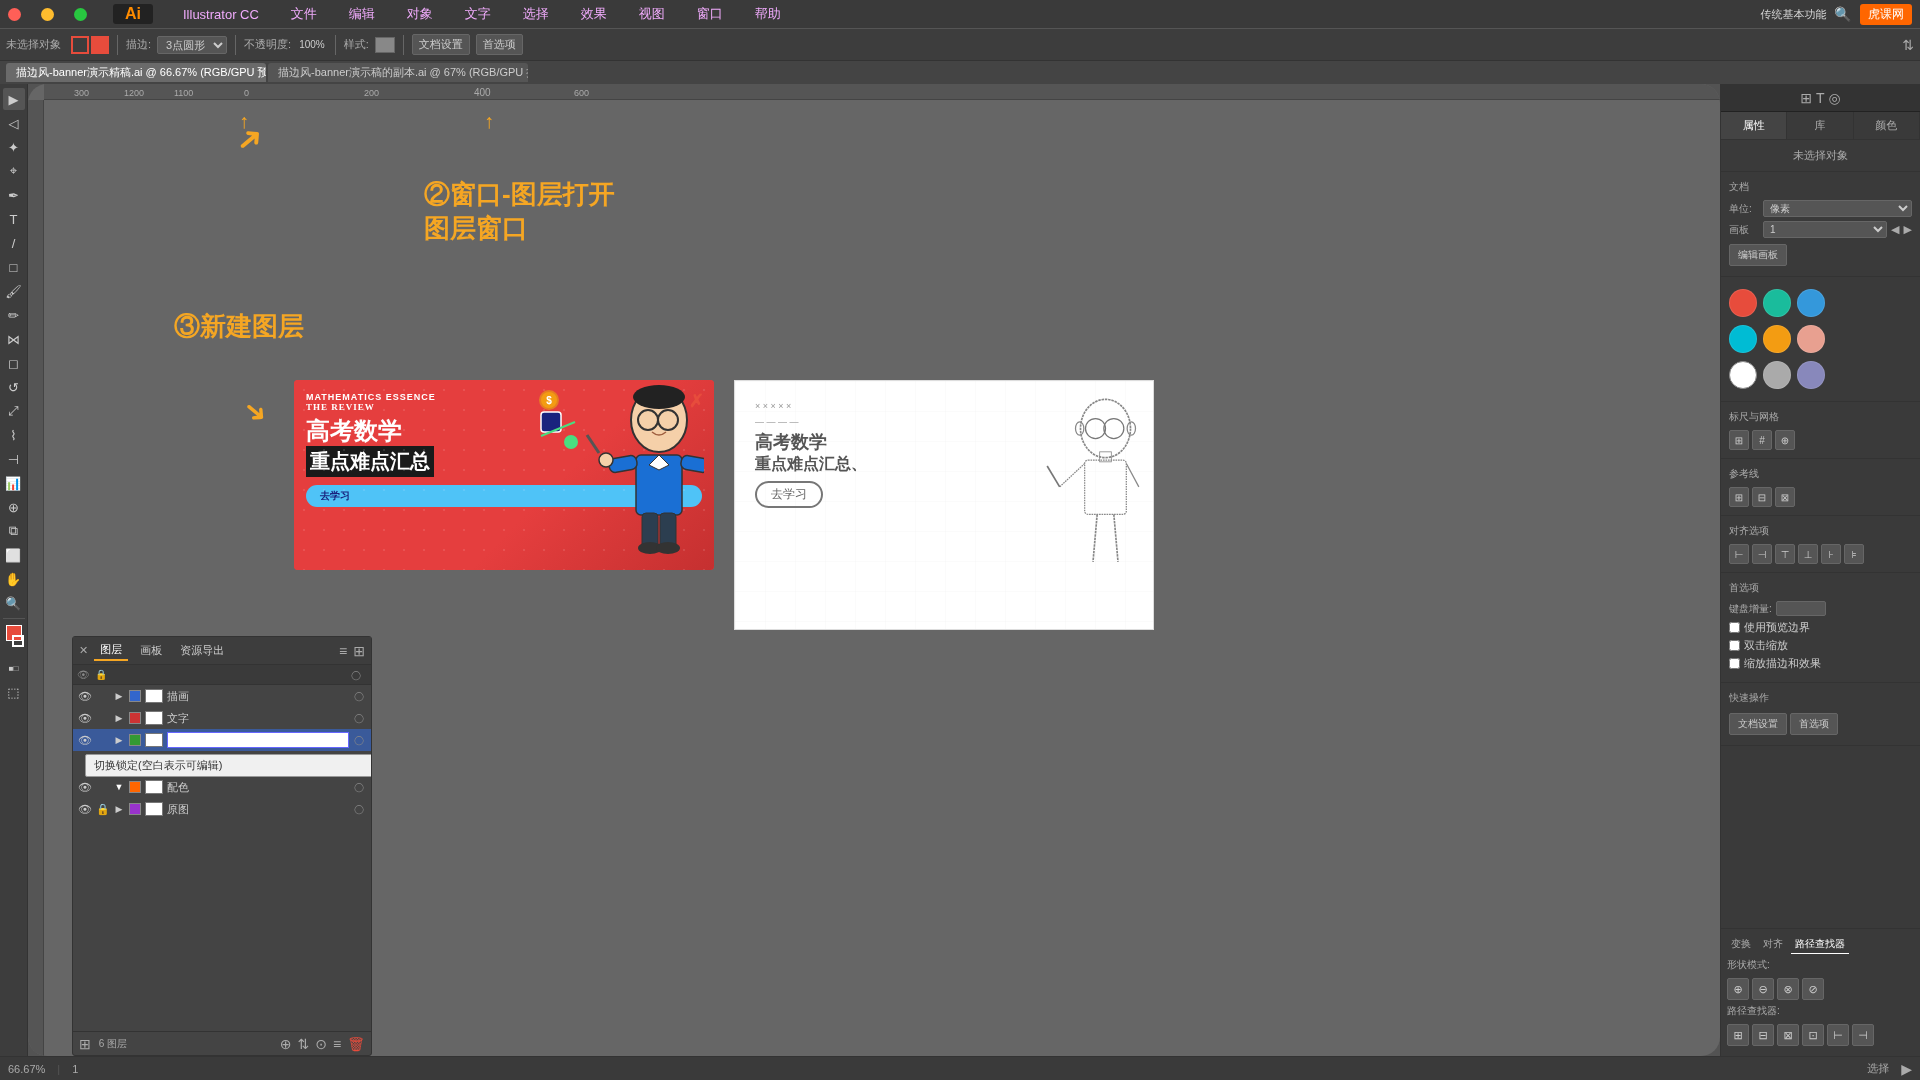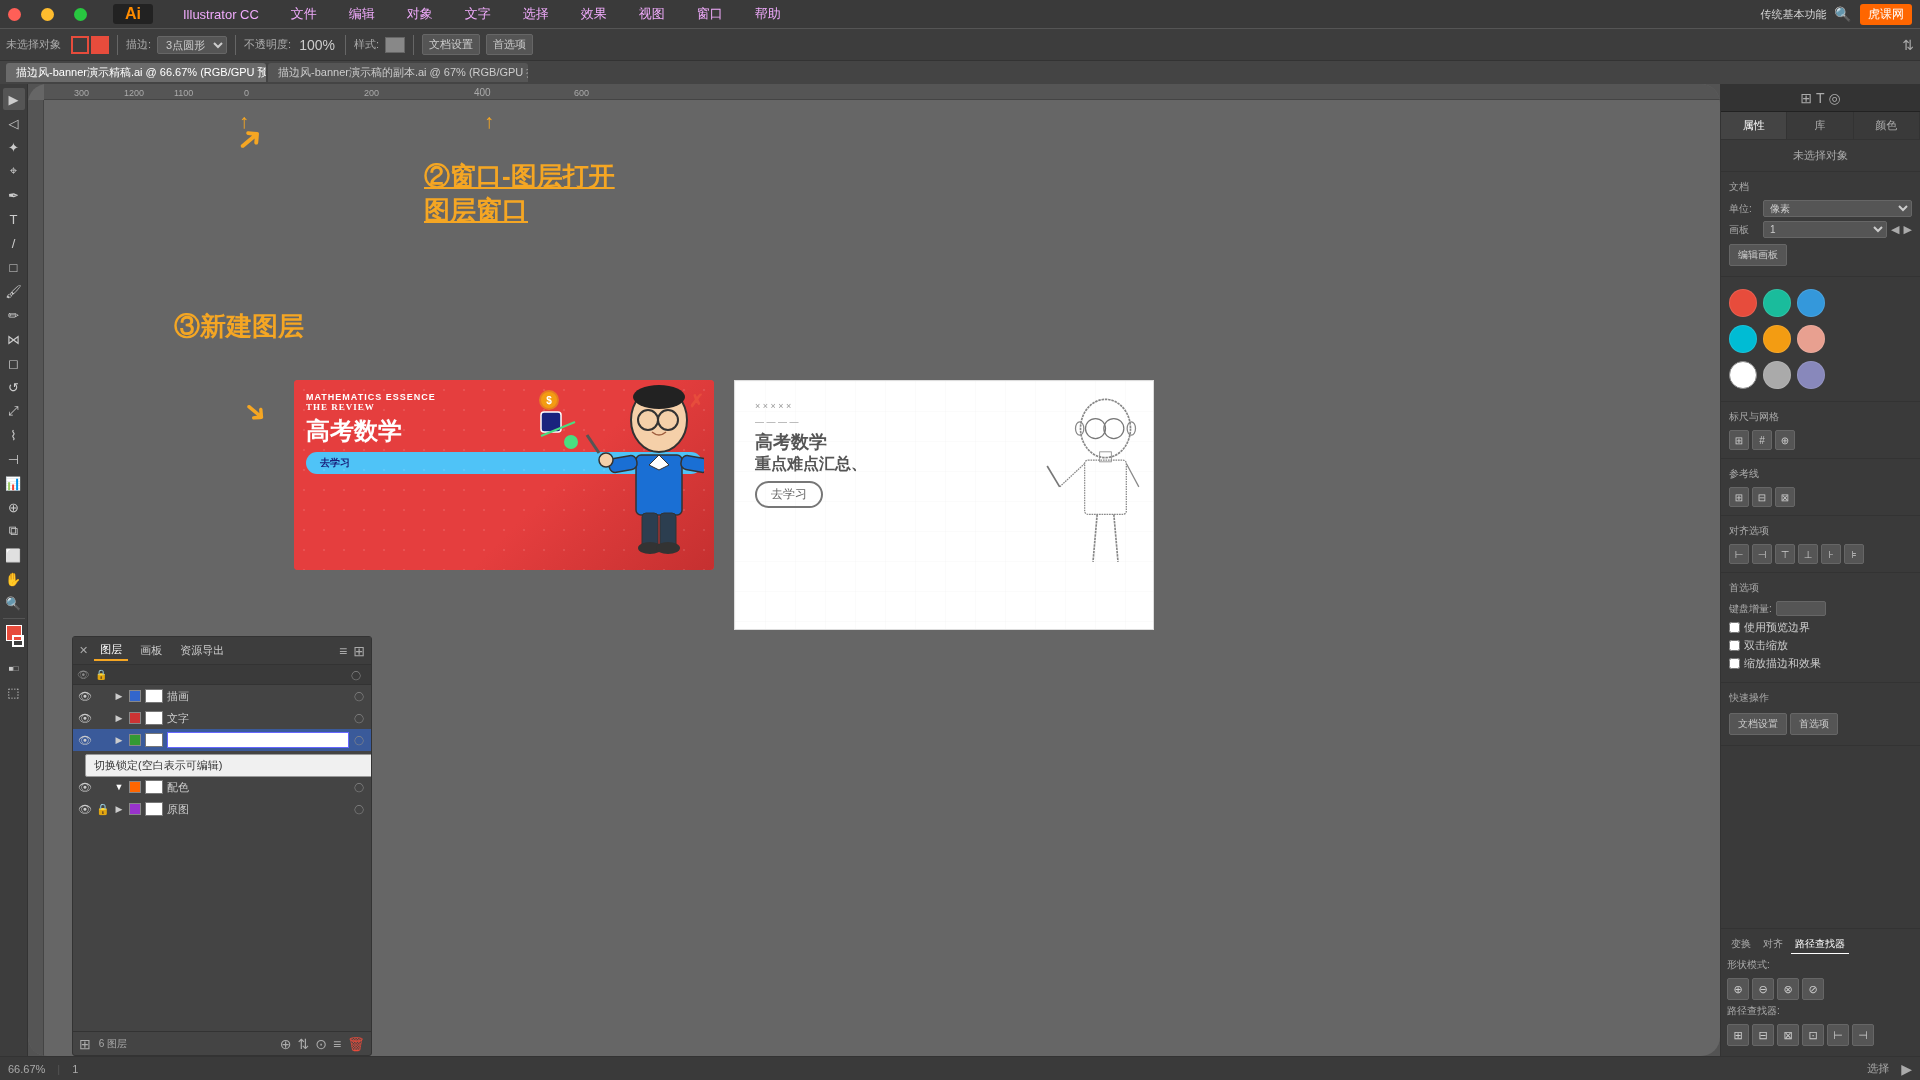--- a/index.html
+++ b/index.html
@@ -261,21 +261,21 @@
     <div style="width:18px;height:18px;border:2px solid #e74c3c;background:transparent;"></div>
     <div style="width:18px;height:18px;background:#e74c3c;"></div>
   </div>
   <div class="toolbar-divider"></div>
   <span class="toolbar-label">描边:</span>
   <select class="toolbar-select">
     <option>3点圆形</option>
   </select>
   <div class="toolbar-divider"></div>
   <span class="toolbar-label">不透明度:</span>
-  <span style="font-size:14px;color:#ccc;margin:13px 2px;">100%</span>
+  <span style="font-size:10px;color:#ccc;margin:13px 2px;">100%</span>
   <div class="toolbar-divider"></div>
   <span class="toolbar-label">样式:</span>
   <div style="width:20px;height:16px;background:#888;border:1px solid #666;"></div>
   <div class="toolbar-divider"></div>
   <button class="toolbar-btn">文档设置</button>
   <button class="toolbar-btn">首选项</button>
   <span style="margin-left:auto;font-size:14px;color:#aaa;">⇅</span>
 </div>
 
 <div id="tabbar">
@@ -340,21 +340,21 @@
 
     <div id="canvas-content">
 
 
       <div style="position:absolute;left:192px;top:20px;color:#f5a623;font-size:32px;transform:rotate(-40deg);">
         ➜
       </div>
 
       <div style="position:absolute;left:195px;top:10px;color:#f5a623;font-size:20px;">↑</div>
 
-      <div class="annotation" style="left:380px; top:60px;text-decoration:underline;">
+      <div class="annotation" style="left:380px; top:78px;">
         <span>②窗口-图层打开<br>图层窗口</span>
       </div>
 
       <div style="position:absolute;left:440px;top:10px;color:#f5a623;font-size:20px;">↑</div>
 
       <div class="annotation" style="left:130px; top:210px;">
         <span>③新建图层</span>
       </div>
 
       <div style="position:absolute;left:200px;top:295px;color:#f5a623;font-size:28px;transform:rotate(40deg);">
@@ -371,20 +371,23 @@
                   <circle cx="10" cy="10" r="1" fill="white"></circle>
                 </pattern>
               </defs>
               <rect width="100%" height="100%" fill="url(#grid)"></rect>
             </svg>
           </div>
           <div style="font-size:9px;color:#fff;font-weight:bold;letter-spacing:1px;font-family:Arial,sans-serif;">MATHEMATICS ESSENCE</div>
           <div style="font-size:9px;color:#fff;font-weight:bold;letter-spacing:1px;font-family:Liberation Serif, serif;">THE REVIEW</div>
           <div style="font-size:24px;color:#fff;font-weight:900;line-height:1.1;margin-top:6px;font-family:'Microsoft YaHei',sans-serif;">
             <span>高考数学</span>
+          </div>
+          <div style="display:flex;align-items:center;gap:4px;margin-top:2px;">
+            <div style="background:#1a1a1a;color:#fff;font-size:20px;font-weight:900;padding:2px 4px;font-family:'Microsoft YaHei',sans-serif;">重点难点汇总</div>
           </div>
           <div style="background:#4fc3f7;color:#1a237e;font-size:10px;font-weight:bold;padding:4px 14px;border-radius:20px;display:inline-block;margin-top:8px;">去学习</div>
 
           <div style="position:absolute;right:10px;top:5px;width:120px;height:175px;">
             
             <svg viewBox="0 0 120 175" width="120" height="175">
 
               <ellipse cx="75" cy="35" rx="28" ry="32" fill="#f5d0a9" stroke="#333" stroke-width="2"></ellipse>
 
               <ellipse cx="75" cy="12" rx="26" ry="12" fill="#222"></ellipse>

